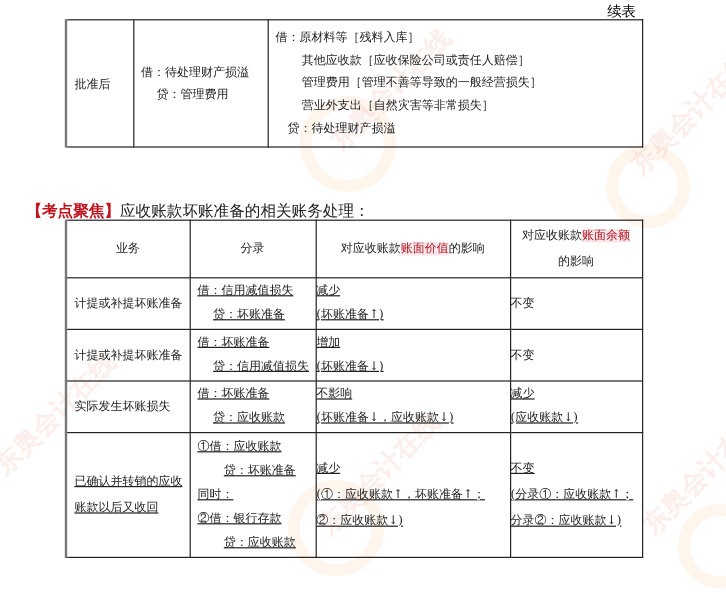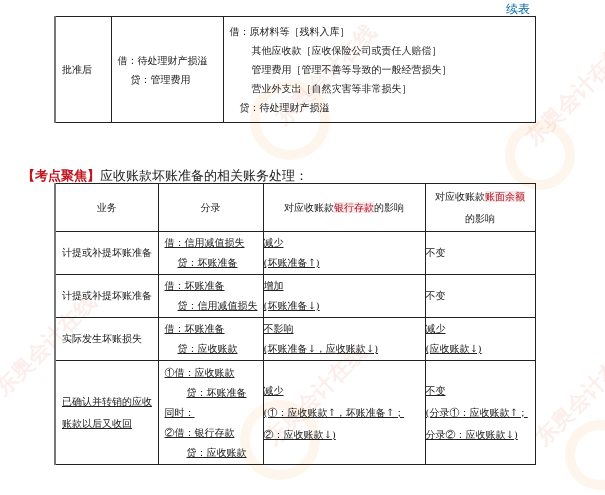--- a/index.html
+++ b/index.html
@@ -14,21 +14,21 @@
   .wm-circle {
     position: absolute; border-radius: 50%;
     border: 10px solid rgba(250, 200, 150, 0.18);
   }
   .wm-text {
     position: absolute; color: rgba(220, 90, 60, 0.10);
     font-family: "DejaVu Sans", sans-serif; font-weight: bold;
     transform: rotate(-45deg); white-space: nowrap; font-size: 22px;
   }
   .cont-label {
-    position: absolute; left: 506px; top: 1px; font-size: 12px; color: #0369a1;
+    position: absolute; left: 506px; top: 1px; font-size: 12px; color: #000000;
   }
   table { border-collapse: collapse; position: absolute; table-layout: fixed; }
   td, th { border: 1px solid #222; padding: 0; font-weight: normal; font-size: 10px; }
   #top-table { left: 54px; top: 16px; width: 480px; border-left: 2px solid #777; }
   #top-table th { height: 21px; font-weight: bold; text-align: center; }
   #top-table .body-row td { height: 105px; }
   .cell-center { text-align: left; }
   .cell-left { text-align: left; padding-left: 6px; margin-top: 42px; }
   .line { display: block; line-height: 19px; white-space: nowrap; }
   .ind1 { padding-left: 10px; }
@@ -95,21 +95,21 @@
   <colgroup>
       <col style="width:103px">
       <col style="width:105px">
       <col style="width:162px">
       <col style="width:110px">
     </colgroup>
   <tbody>
       <tr>
     <th>业务</th>
     <th>分录</th>
-    <th><span>对应收账款</span><span class="hl">银行存款</span><span>的影响</span></th>
+    <th><span>对应收账款</span><span class="hl">账面价值</span><span>的影响</span></th>
     <th><span>对应收账款</span><span class="hl">账面余额</span><br><span>的影响</span></th>
   </tr>
 
   <tr class="r">
     <td class="cell-left">计提或补提坏账准备</td>
     <td class="cell-left">
       <span class="mline">借：信用减值损失</span>
       <span class="mline ind3">贷：坏账准备</span>
     </td>
     <td class="cell-center">

